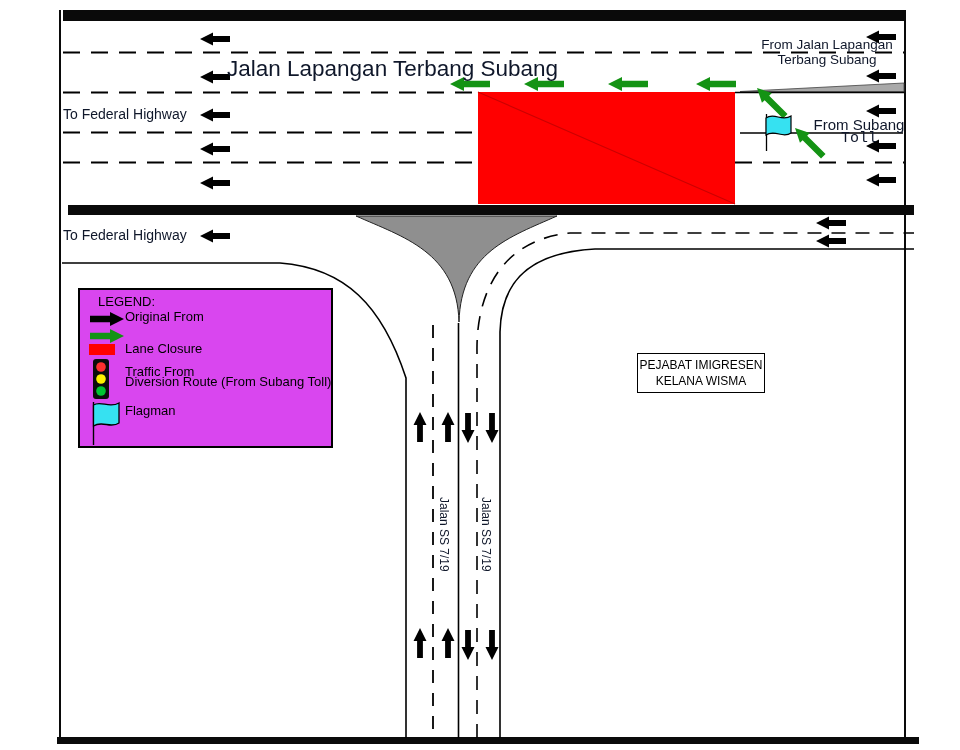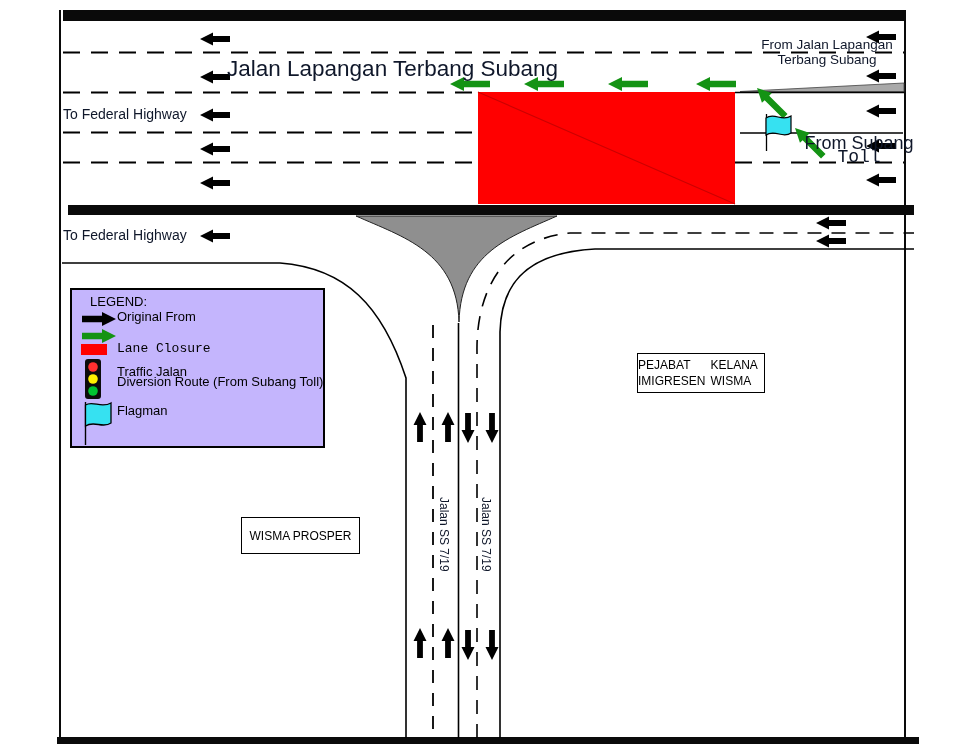--- a/index.html
+++ b/index.html
@@ -4,23 +4,23 @@
 <style>
   html,body{margin:0;padding:0;background:#fff;}
   #stage{position:relative;width:960px;height:750px;background:#fff;overflow:hidden;
          font-family:"Liberation Sans",sans-serif;color:#000;}
   .abs{position:absolute;}
   .bar{position:absolute;background:#0a0a0a;}
   .txt{position:absolute;white-space:nowrap;color:#0f172a;}
   .ctr{text-align:center;}
   .vtext{writing-mode:vertical-rl;text-orientation:mixed;}
   .labelbox{position:absolute;border:1.5px solid #000;background:#fff;
-            display:flex;flex-direction:row;align-items:center;justify-content:center;}
-  #legend{position:absolute;left:70px;top:288px;width:251px;height:156px;
-          border:2px solid #000;background:#c4b5fd;}
+            display:flex;flex-direction:column;align-items:center;justify-content:center;}
+  #legend{position:absolute;left:78px;top:288px;width:251px;height:156px;
+          border:2px solid #000;background:#d946ef;}
   #legend .row-label{position:absolute;font-size:13px;white-space:nowrap;}
   #gfx{position:absolute;left:0;top:0;}
 </style>
 </head>
 <body>
 
 <div id="stage">
 
   <div class="bar" style="left:63px;top:10px;width:842px;height:11px;"></div>
   <div class="bar" style="left:68px;top:205px;width:846px;height:10px;"></div>
@@ -93,31 +93,28 @@
 
   <div class="txt" style="left:227px;top:56px;font-size:22.5px;">Jalan Lapangan Terbang Subang</div>
   <div class="txt" style="left:63px;top:106px;font-size:14px;">To Federal Highway</div>
   <div class="txt" style="left:63px;top:227px;font-size:14px;">To Federal Highway</div>
 
   <div class="txt ctr" style="left:754px;top:38px;width:146px;font-size:13.5px;line-height:14.5px;">
     <span style="display:block;">From Jalan Lapangan</span>
     <span style="display:block;">Terbang Subang</span>
   </div>
 
-  <div class="txt ctr" style="left:800px;top:136px;width:118px;font-size:18px;line-height:14px;">
+  <div class="txt ctr" style="left:800px;top:118px;width:118px;font-size:15px;line-height:14px;">
     <span style="display:block;">From Subang</span>
     <span style="display:block;font-family:Liberation Mono, monospace;">Toll</span>
   </div>
 
   <div class="txt vtext" style="left:437px;top:497px;font-size:12px;">Jalan SS 7/19</div>
   <div class="txt vtext" style="left:479px;top:497px;font-size:12px;">Jalan SS 7/19</div>
 
-  <div class="labelbox" style="left:241px;top:517px;width:117px;height:35px;font-size:12px;">
-    <span>WISMA PROSPER</span>
-  </div>
   <div class="labelbox" style="left:637px;top:353px;width:126px;height:38px;font-size:12px;line-height:16.5px;">
     <span>PEJABAT IMIGRESEN</span>
     <span>KELANA WISMA</span>
   </div>
 
   <div id="legend">
     <div class="row-label" style="left:18px;top:4px;">LEGEND:</div>
 
     <svg class="abs" style="left:8px;top:21px;" width="36" height="16" viewBox="0 0 36 16">
       <path d="M36,8 L22,1 L22,4.8 L2,4.8 L2,11.2 L22,11.2 L22,15 Z" fill="#000000"></path>
@@ -125,29 +122,29 @@
     <div class="row-label" style="left:45px;top:19px;">Original From</div>
 
     <svg class="abs" style="left:8px;top:38px;" width="36" height="16" viewBox="0 0 36 16">
       <path d="M36,8 L22,1 L22,4.8 L2,4.8 L2,11.2 L22,11.2 L22,15 Z" fill="#149314"></path>
     </svg>
     <div class="row-label" style="left:45px;top:36px;margin-top:48px;">Diversion Route (From Subang Toll)</div>
 
     <svg class="abs" style="left:9px;top:54px;" width="26" height="11" viewBox="0 0 26 11">
       <rect width="26" height="11" fill="#FF0000"></rect>
     </svg>
-    <div class="row-label" style="left:45px;top:51px;font-family:Liberation Mono, monospace;">Lane Closure</div>
+    <div class="row-label" style="left:45px;top:51px;">Lane Closure</div>
 
     <svg class="abs" style="left:11px;top:68px;" width="20" height="42" viewBox="0 0 20 42">
       <rect x="2" y="1" width="16" height="40" rx="3" fill="#0C0C0C"></rect>
       <circle cx="10" cy="9" r="4.8" fill="#FF3030"></circle>
       <circle cx="10" cy="21" r="4.8" fill="#FFF000"></circle>
       <circle cx="10" cy="33" r="4.8" fill="#00C432"></circle>
     </svg>
-    <div class="row-label" style="left:45px;top:74px;">Traffic Jalan</div>
+    <div class="row-label" style="left:45px;top:74px;">Traffic From</div>
 
     <svg class="abs" style="left:8px;top:110px;" width="34" height="46" viewBox="0 0 34 46">
       <line x1="5.5" y1="2" x2="5.5" y2="45" stroke="#000" stroke-width="1.4"></line>
       <path d="M5.5,5 C13,0 21,9 31,3 L31,23 C23,29 14,20 5.5,26 Z" fill="#36E1F1" stroke="#000" stroke-width="1.3"></path>
     </svg>
     <div class="row-label" style="left:45px;top:113px;">Flagman</div>
   </div>
 
 </div>
 

